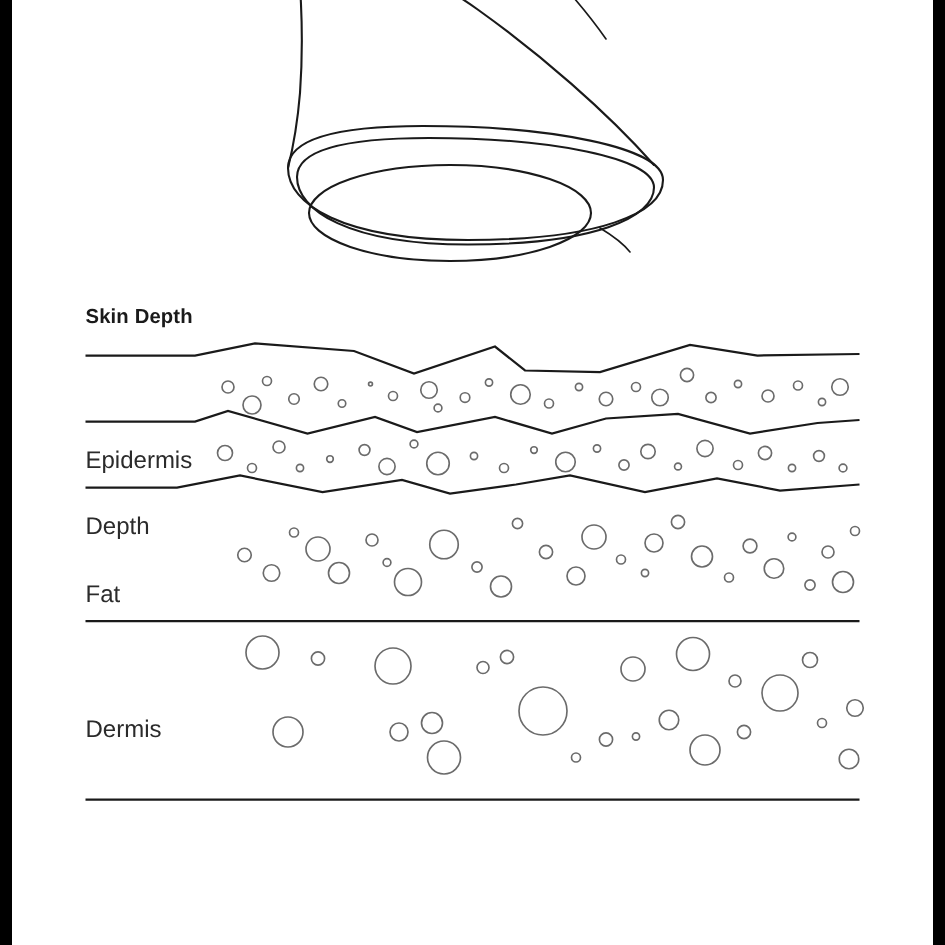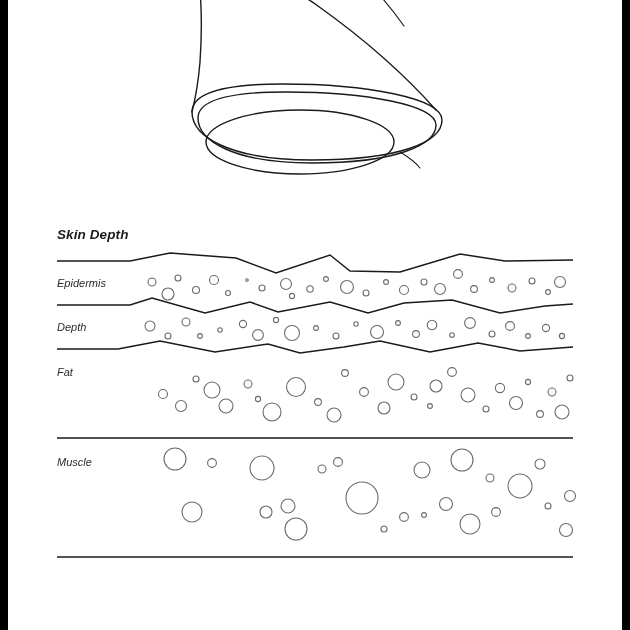--- a/index.html
+++ b/index.html
@@ -36,44 +36,44 @@
     top: 0;
     width: 630px;
     height: 200px;
   }
   #device-area svg { display: block; }
 
   
   #skin-section {
     position: absolute;
     left: 0;
-    top: 216px;
+    top: 192px;
     width: 614px;
     height: 400px;
-    font-style: italic;
   }
   #skin-title {
     position: absolute;
     left: 57px;
     top: 11px;
     font-size: 13.5px;
     font-weight: bold;
     color: #1a1a1a;
     letter-spacing: 0.1px;
   }
   #skin-svg {
     position: absolute;
     left: 0;
     top: 0;
   }
   .layer-label {
     position: absolute;
-    font-size: 11px;
+    font-size: 16px;
     color: #2b2b2b;
     white-space: nowrap;
+    margin-top: 46px;
   }
   #label-epidermis { left: 57px; top: 61px; }
   #label-dermis    { left: 57px; top: 105px; }
   #label-fat       { left: 57px; top: 150px; }
   #label-muscle    { left: 57px; top: 240px; }
 </style>
 </head>
 <body>
 
 <div id="page">
@@ -228,16 +228,16 @@
         <circle cx="540" cy="248" r="5"></circle>
         <circle cx="548" cy="290" r="3"></circle>
         <circle cx="570" cy="280" r="5.5"></circle>
         <circle cx="566" cy="314" r="6.5"></circle>
       </g>
     </svg>
 
     <div class="layer-label" id="label-epidermis">Epidermis</div>
     <div class="layer-label" id="label-dermis">Depth</div>
     <div class="layer-label" id="label-fat">Fat</div>
-    <div class="layer-label" id="label-muscle">Muscle</div>
+    <div class="layer-label" id="label-muscle">Dermis</div>
 
   </div>
 </div>
 
 </body></html>

